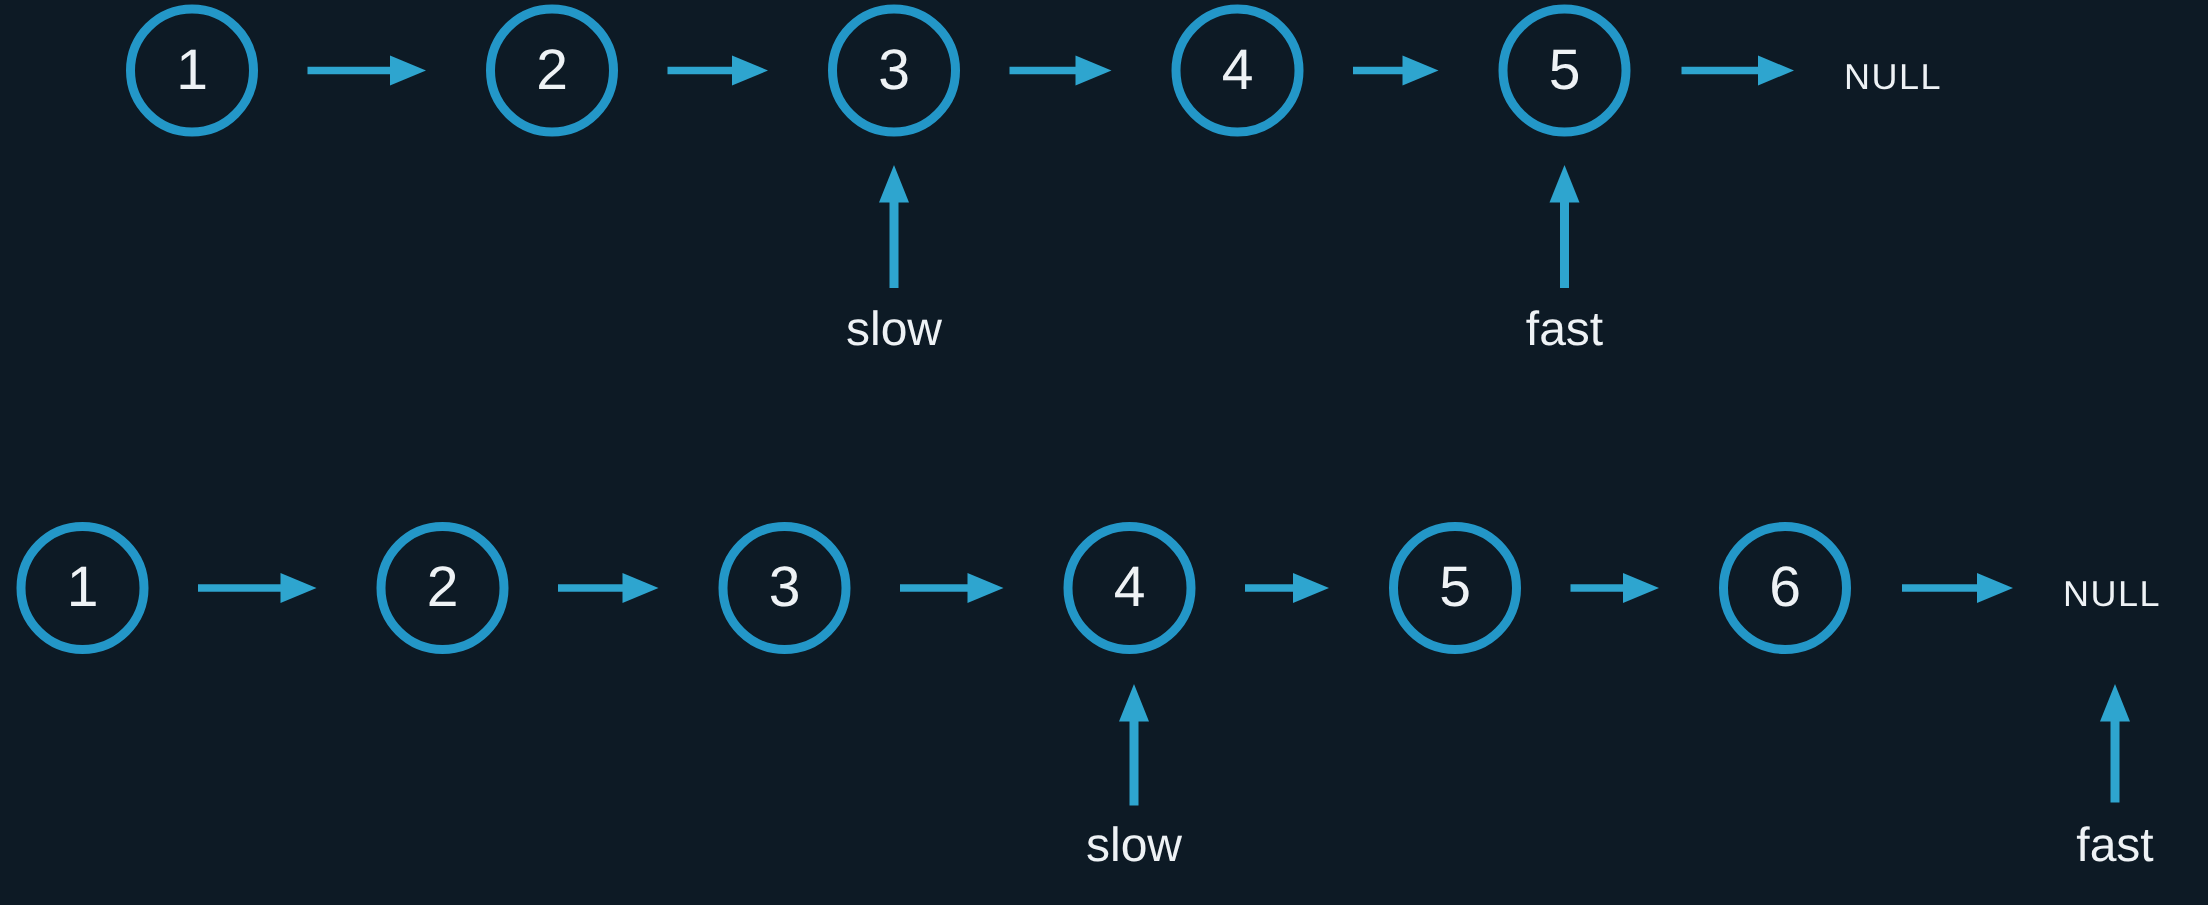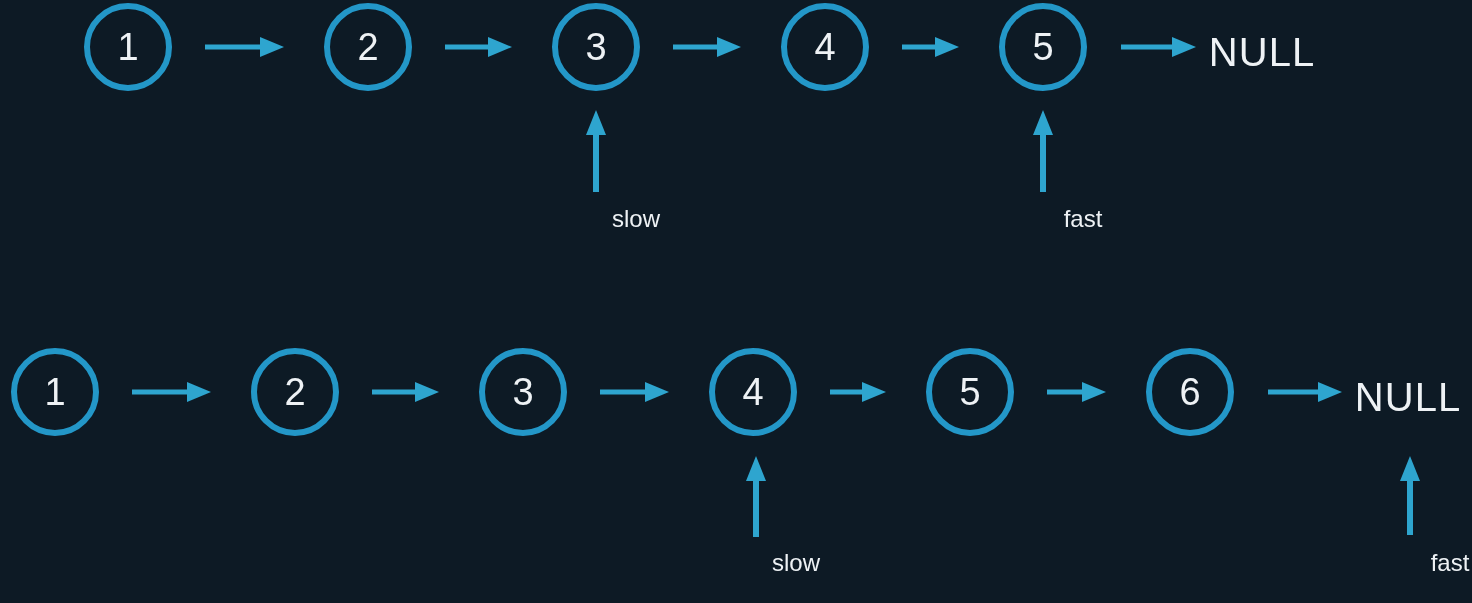--- a/index.html
+++ b/index.html
@@ -34,22 +34,22 @@
     font-weight: 400;
     background: transparent;
   }
   .lbl {
     position: absolute;
     transform: translate(-50%, -50%);
     color: var(--text, #eef2f5);
     white-space: nowrap;
     line-height: 1;
   }
-  .lbl-null { font-size: 40px; letter-spacing: 1px; }
-  .lbl-ptr  { font-size: 24px; margin-left: 40px; }
+  .lbl-null { font-size: 24px; letter-spacing: 1px; }
+  .lbl-ptr  { font-size: 32px; }
 </style>
 </head>
 <body>
 
 <div class="canvas">
   <svg id="arrow-layer" class="arrow-layer" xmlns="http://www.w3.org/2000/svg" viewBox="0 0 1472 603">
       <line x1="205" y1="47" x2="264" y2="47" stroke="#2ea5cf" stroke-width="5" stroke-linecap="butt"></line>
       <polygon points="284,47 260,37 260,57" fill="#2ea5cf"></polygon>
       <line x1="445" y1="47" x2="492" y2="47" stroke="#2ea5cf" stroke-width="5" stroke-linecap="butt"></line>
       <polygon points="512,47 488,37 488,57" fill="#2ea5cf"></polygon>

